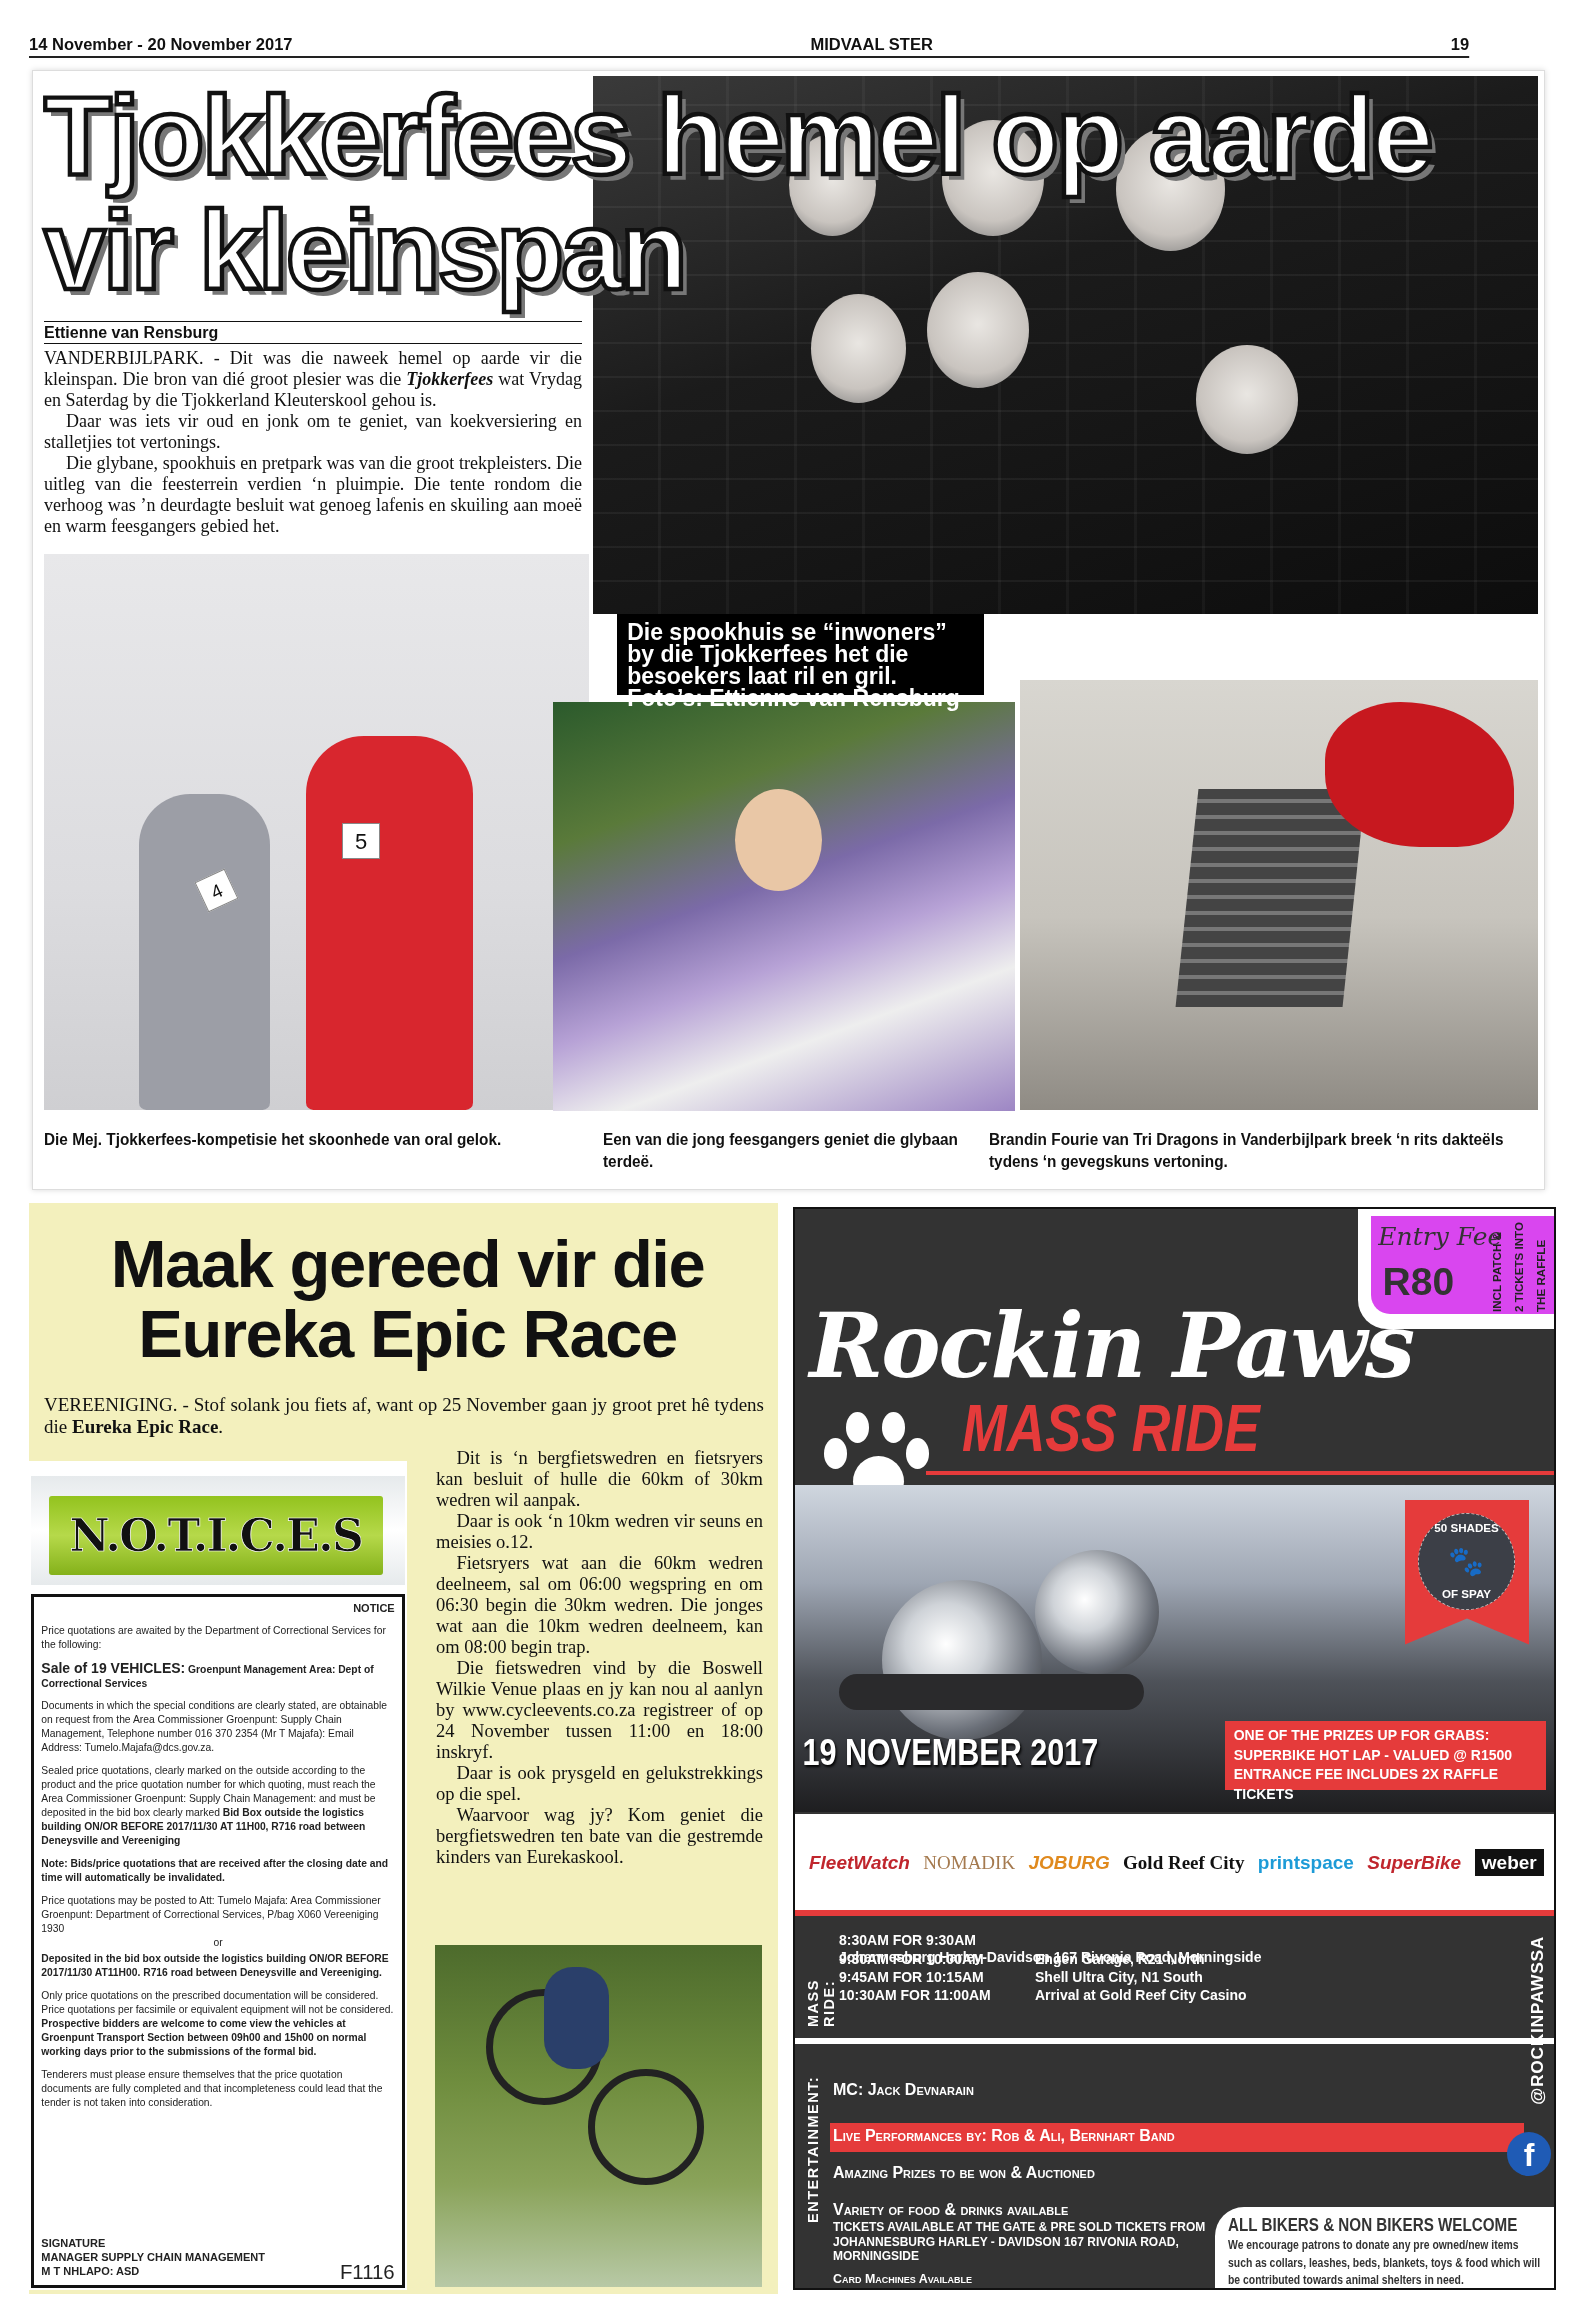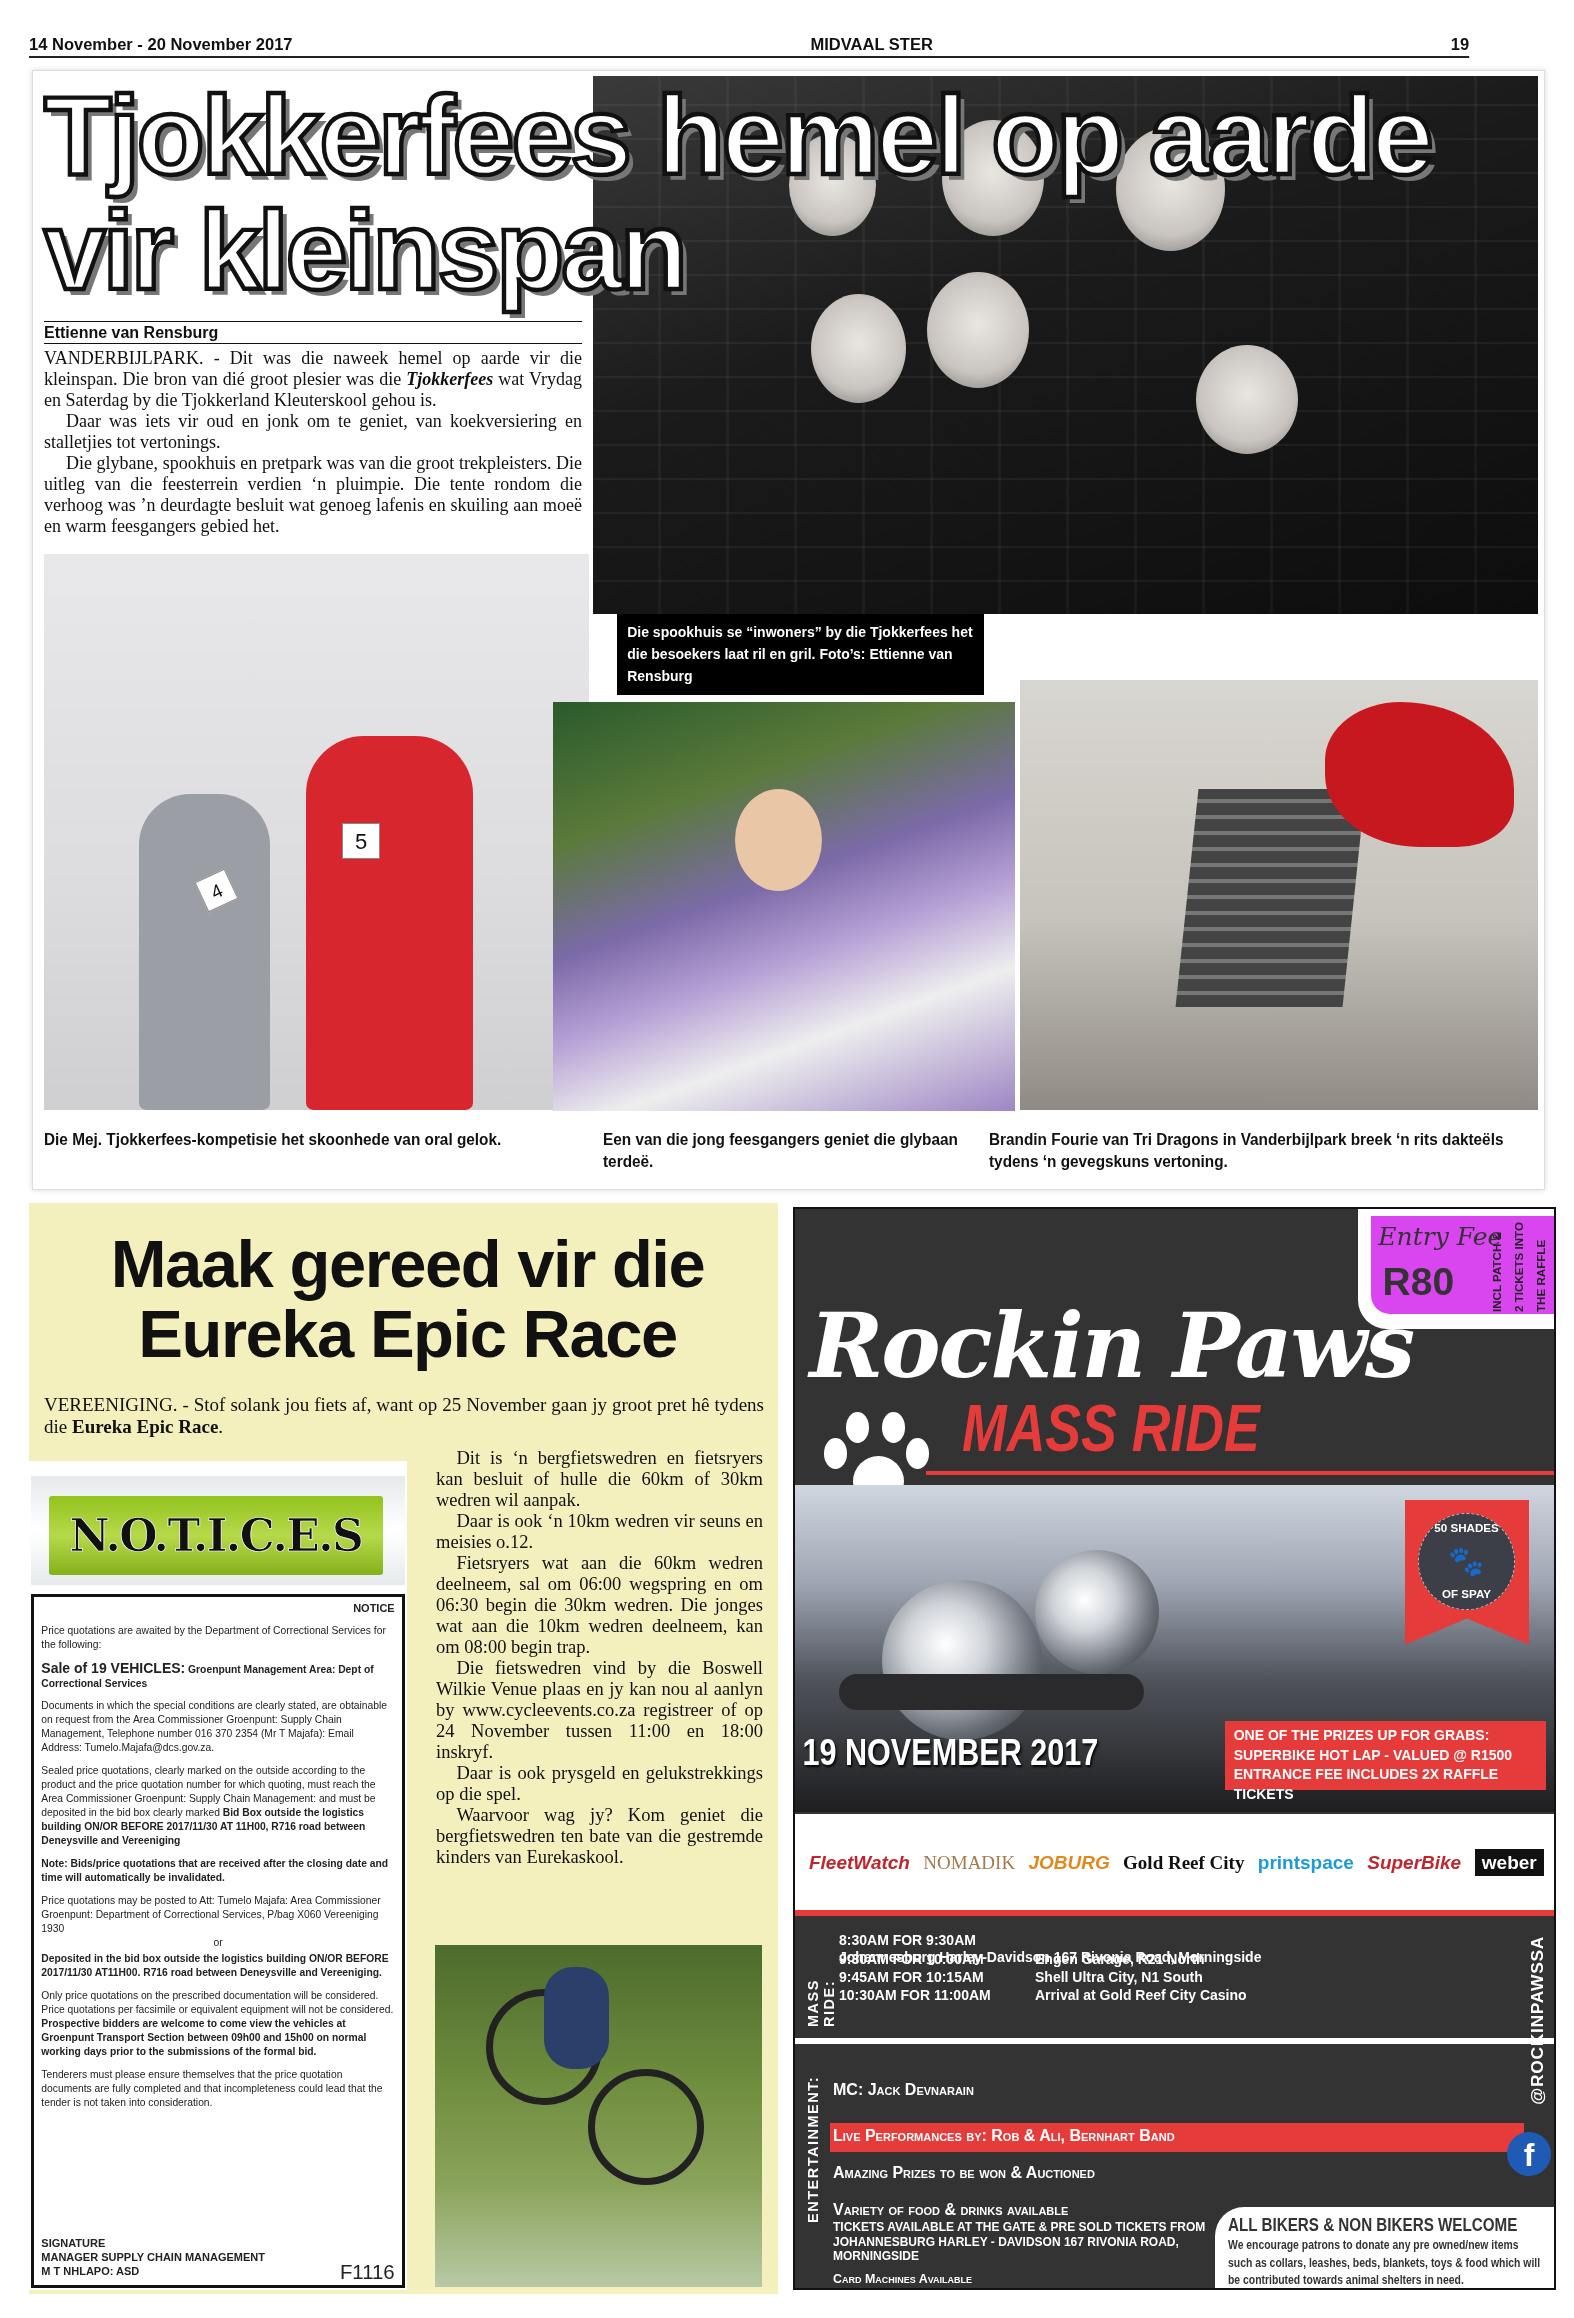--- a/index.html
+++ b/index.html
@@ -26,21 +26,21 @@
   .photo-ghouls { left: 593px; top: 76px; width: 945px; height: 538px; background: linear-gradient(160deg,#3a3a3a 0%,#1b1b1b 40%,#0d0d0d 100%); }
   .photo-ghouls .wall { position:absolute; left:0; top:0; width:100%; height:100%; background: repeating-linear-gradient(0deg, transparent 0 32px, rgba(255,255,255,0.05) 32px 34px), repeating-linear-gradient(90deg, transparent 0 65px, rgba(255,255,255,0.04) 65px 68px); }
   .face { position:absolute; border-radius: 50%; background: radial-gradient(circle at 50% 45%, #e9e6e2 0%, #c9c4bf 60%, #777 100%); }
   .photo-girls { left: 44px; top: 554px; width: 545px; height: 556px; background: linear-gradient(180deg,#e8e8ea 0%,#dcdcdf 60%,#cfcfd2 100%); }
   .girl-red { position:absolute; left: 262px; top: 182px; width: 167px; height: 374px; background: #d8262e; border-radius: 58px 58px 7.3px 7.3px; }
   .girl-grey { position:absolute; left: 95px; top: 240px; width: 131px; height: 316px; background: #9c9ea6; border-radius: 51px 51px 7.3px 7.3px; }
   .photo-slide { left: 553px; top: 702px; width: 462px; height: 409px; background: linear-gradient(160deg,#2b5a2c 0%,#5a7a3a 25%,#7b6aa8 45%,#b7a2d6 60%,#eee 75%,#9d86c4 100%); }
   .photo-break { left: 1020px; top: 680px; width: 518px; height: 430px; background: linear-gradient(180deg,#d8d6d0 0%,#c7c4bd 55%,#8f8b84 100%); }
   .tiles { position:absolute; left: 167px; top: 109px; width: 167px; height: 218px; background: repeating-linear-gradient(0deg,#444 0 11.6px,#777 11.6px 16px); transform: skewX(-6deg); }
   .fighter { position:absolute; left: 305px; top: 22px; width: 189px; height: 145px; background: #c7181f; border-radius: 40% 60% 30% 50%; }
-  .cap-box { left: 617px; top: 614px; width: 367px; height: 81px; background: #000; color: #fff; font-weight: bold; font-size: 14px; line-height: 22px; padding: 7.3px 10.2px; }
+  .cap-box { left: 617px; top: 614px; width: 367px; height: 81px; background: #000; color: #fff; font-weight: bold; font-size: 23px; line-height: 22px; padding: 7.3px 10.2px; }
 
   .cap { top: 1129px; font-weight: bold; font-size: 16.7px; line-height: 22px; transform: scaleX(0.92); transform-origin: left; }
 
   
   .eureka-bg { left: 29px; top: 1203px; width: 749px; height: 1091px; background: #f3f0bd; }
   .eureka-title { left: 44px; top: 1229px; width: 727px; text-align: center; font-weight: bold; font-size: 67px; line-height: 70px; letter-spacing: -1.5px; }
   .eureka-lede { left: 44px; top: 1394px; width: 720px; font-family: "Liberation Serif", serif; font-size: 19px; line-height: 22px; text-align: justify; }
   .eureka-body { left: 436px; top: 1448px; width: 327px; font-family: "Liberation Serif", serif; font-size: 18.5px; line-height: 21px; text-align: justify; }
   .eureka-body p.ind { text-indent: 20.4px; }
   .photo-bike { left: 435px; top: 1945px; width: 327px; height: 342px; background: linear-gradient(180deg,#4d6b2c 0%,#6f8d3e 40%,#8aa35a 70%,#b8c9a6 100%); }

